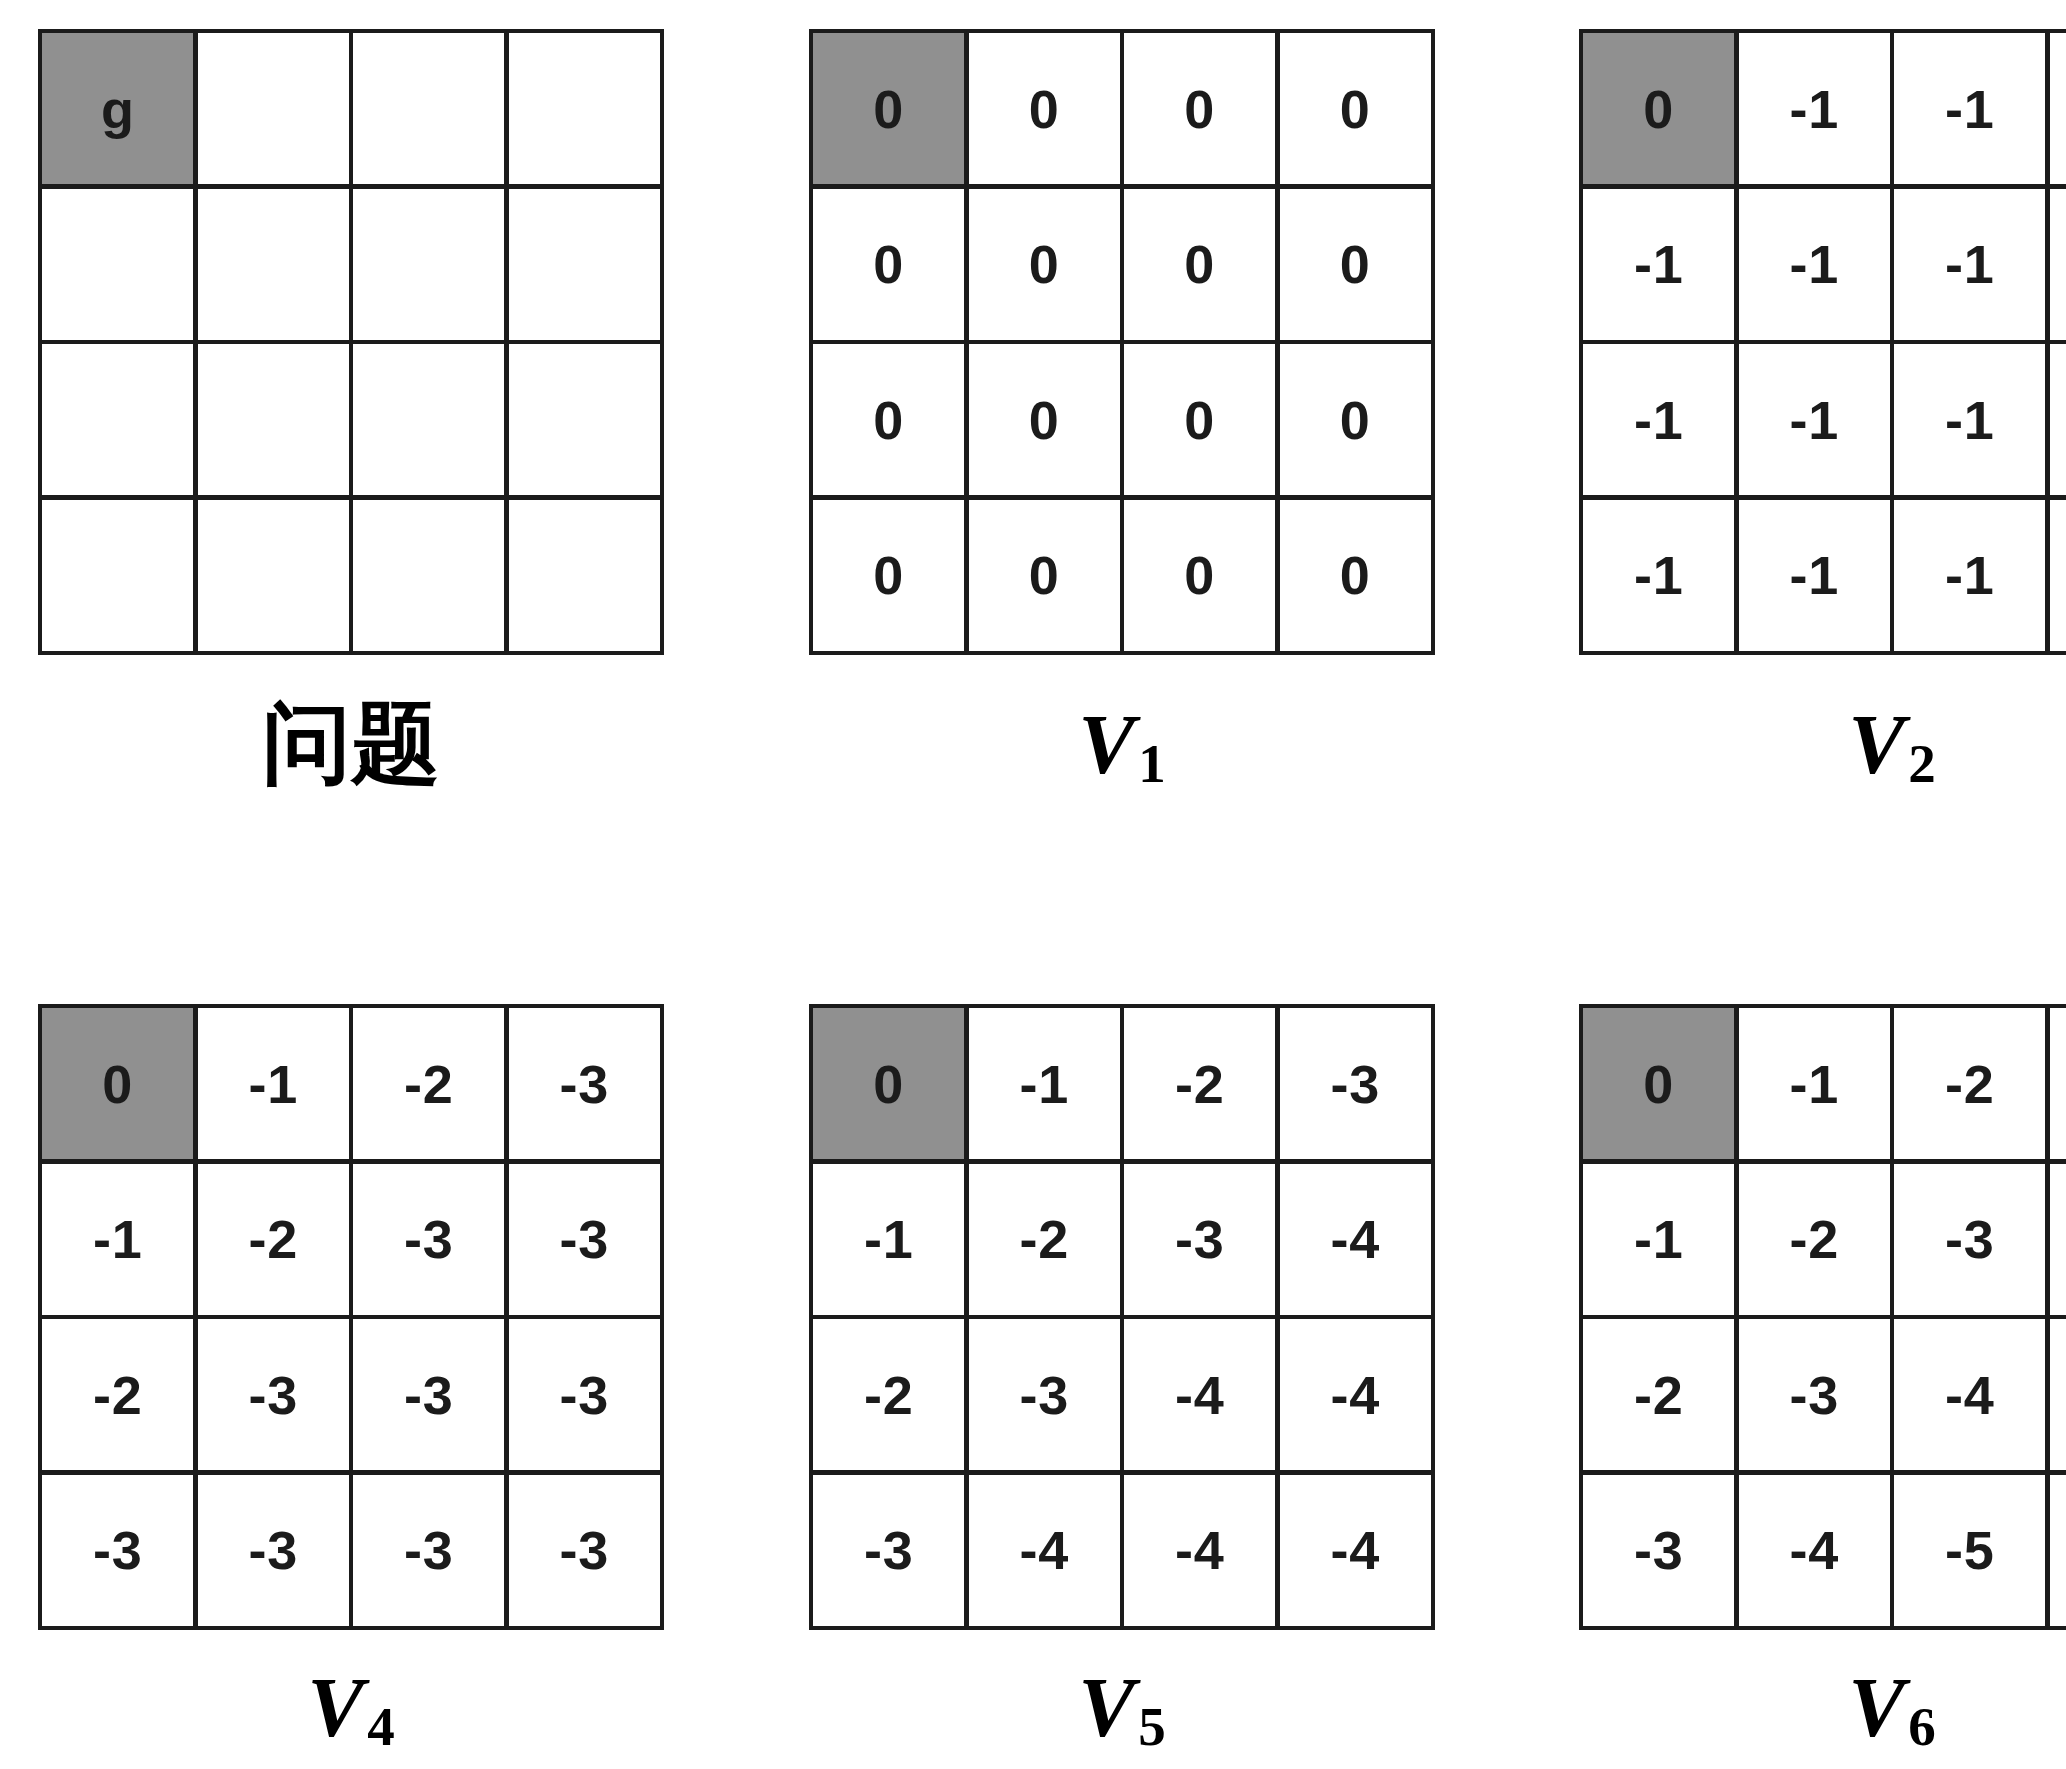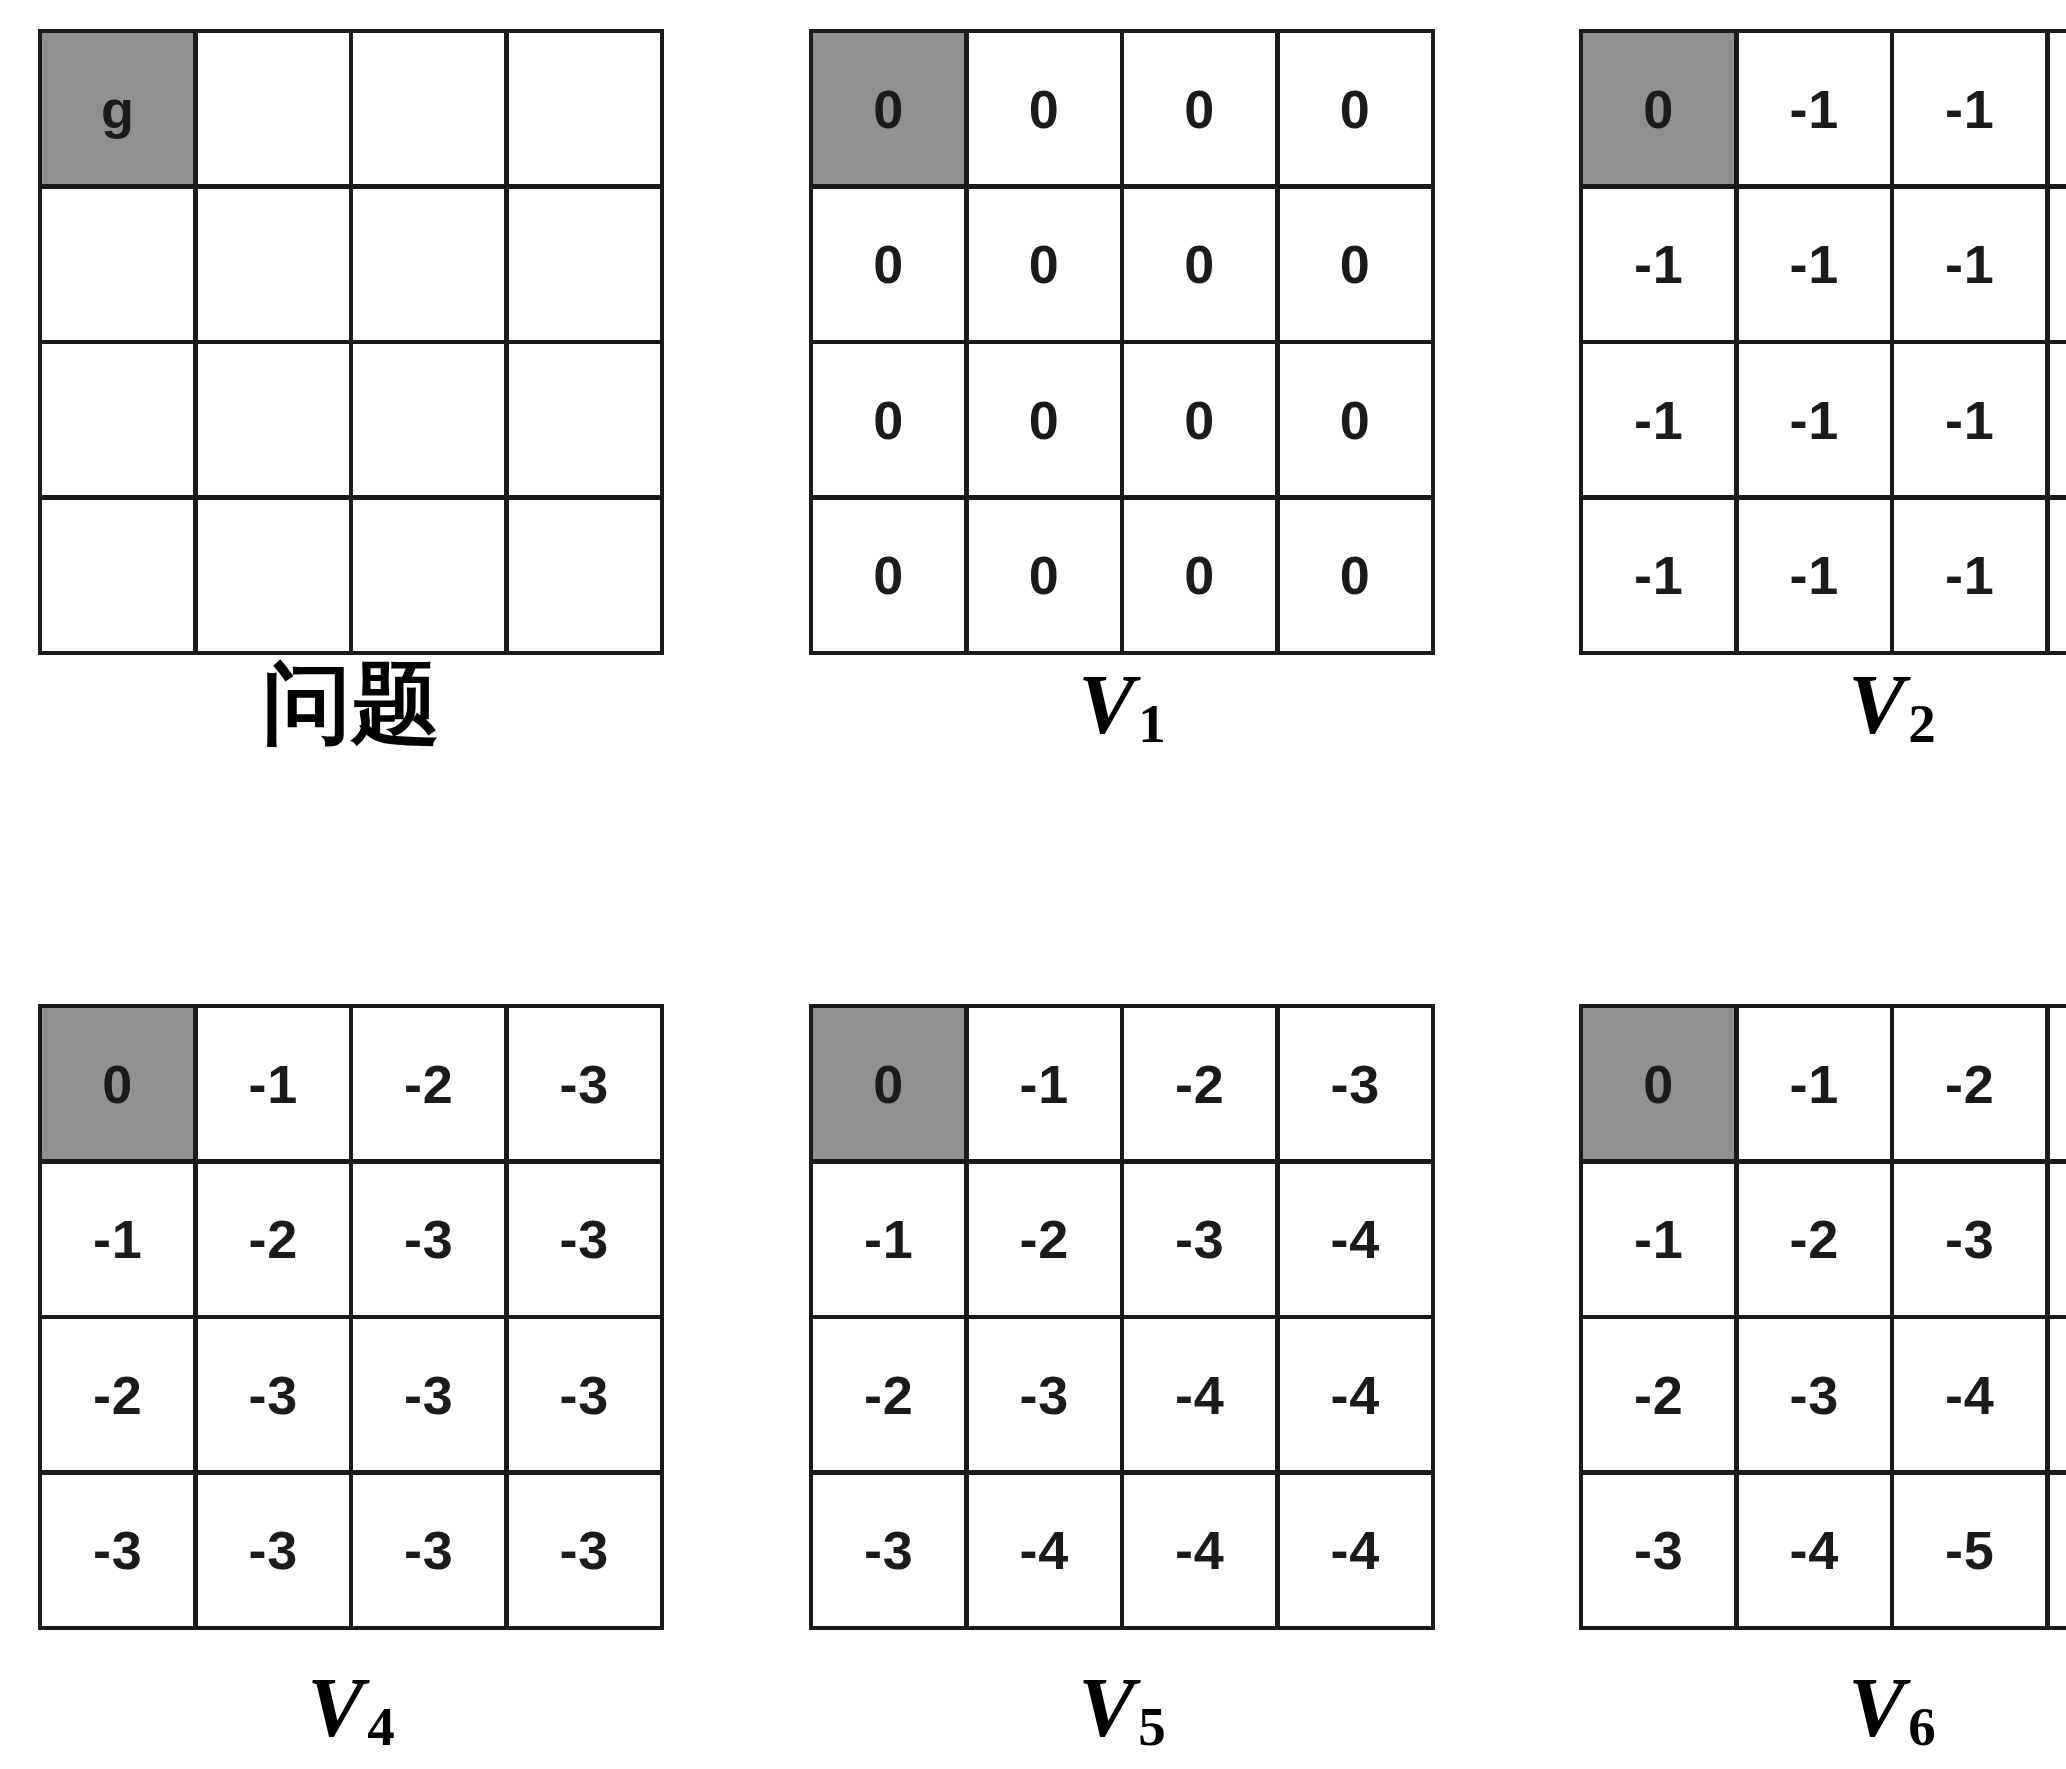--- a/index.html
+++ b/index.html
@@ -18,21 +18,21 @@
   .label{
     position:absolute;width:626px;height:120px;
     display:flex;align-items:center;justify-content:center;color:#000000;
   }
   .cjk{font-family:"Liberation Serif","DejaVu Serif",serif;font-weight:700;font-size:89px;}
   .vbase{font-family:"Liberation Serif","DejaVu Serif",serif;font-weight:700;font-style:italic;font-size:85px;line-height:1;}
   .vsub{font-family:"Liberation Serif","DejaVu Serif",serif;font-weight:700;font-size:55px;line-height:1;transform:translateY(34%);margin-left:3.3px;}
   
   .col0{left:38px;}  .col1{left:809px;} .col2{left:1579px;}
   .row0{top:29px;}   .row1g{top:1004px;}
-  .lrow0{top:644px;} .lrow1{top:1647px;}
+  .lrow0{top:684px;} .lrow1{top:1647px;}
 </style>
 </head>
 <body>
 
 <div class="stage">
 
   <div class="grid col0 row0">
     <div class="c goal">g</div>
       <div class="c"></div>
       <div class="c"></div>

